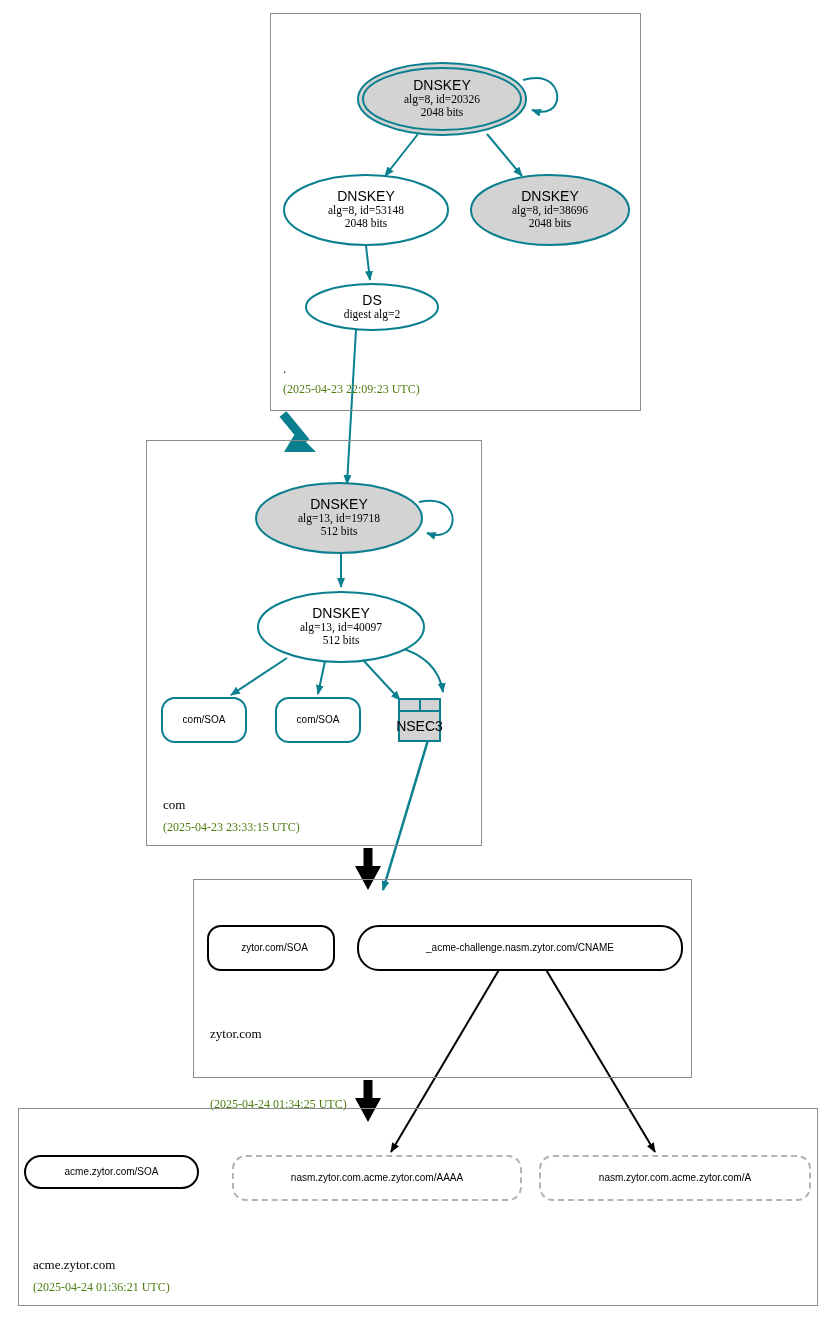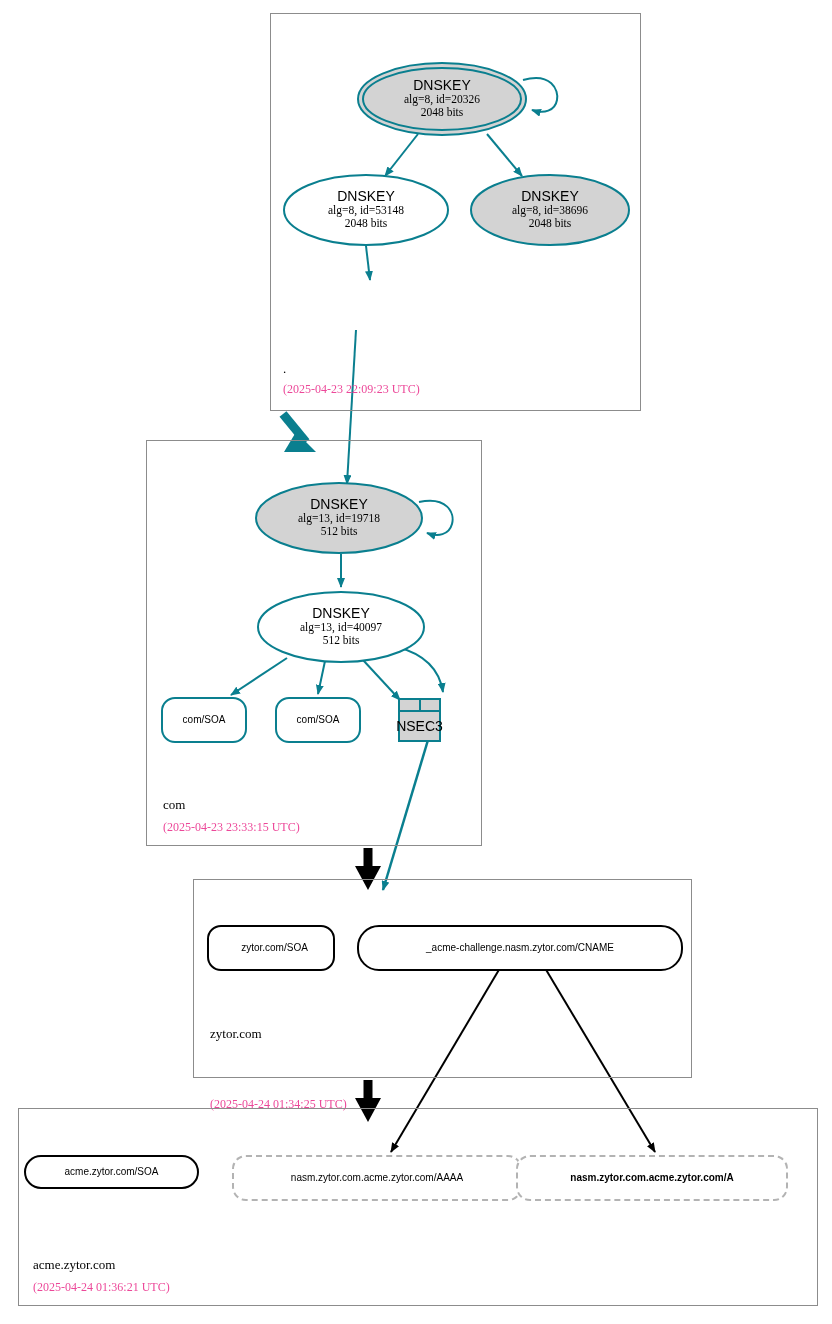--- a/index.html
+++ b/index.html
@@ -37,21 +37,21 @@
     font-family: "Liberation Serif", serif;
     font-size: 13px;
     color: #000000;
     white-space: nowrap;
     line-height: 1.0;
   }
   .zone-time {
     position: absolute;
     font-family: "Liberation Serif", serif;
     font-size: 12px;
-    color: #ec4899;
+    color: #4d7c0f;
     white-space: nowrap;
     line-height: 1.0;
   }
   .node {
     position: absolute;
     box-sizing: border-box;
     display: flex;
     flex-direction: column;
     align-items: center;
     justify-content: center;
@@ -213,20 +213,29 @@
     <svg width="160" height="72" style="position:absolute;left:0;top:0;">
       <ellipse cx="80" cy="36" rx="79" ry="35" fill="#d3d3d3" stroke="#0a7f8f" stroke-width="2"></ellipse>
     </svg>
     <div style="position:relative;">
       <div class="ell-title">DNSKEY</div>
       <div class="ell-sub">alg=8, id=38696</div>
       <div class="ell-sub">2048 bits</div>
     </div>
   </div>
 
+  <div class="node" style="left:305px; top:283px; width:134px; height:48px;">
+    <svg width="134" height="48" style="position:absolute;left:0;top:0;">
+      <ellipse cx="67" cy="24" rx="66" ry="23" fill="#ffffff" stroke="#0a7f8f" stroke-width="2"></ellipse>
+    </svg>
+    <div style="position:relative;">
+      <div class="ell-title">DS</div>
+      <div class="ell-sub">digest alg=2</div>
+    </div>
+  </div>
 
   <div class="node" style="left:255px; top:482px; width:168px; height:72px;">
     <svg width="168" height="72" style="position:absolute;left:0;top:0;">
       <ellipse cx="84" cy="36" rx="83" ry="35" fill="#d3d3d3" stroke="#0a7f8f" stroke-width="2"></ellipse>
     </svg>
     <div style="position:relative;">
       <div class="ell-title">DNSKEY</div>
       <div class="ell-sub">alg=13, id=19718</div>
       <div class="ell-sub">512 bits</div>
     </div>
@@ -270,17 +279,17 @@
   </div>
 
   <div class="node" style="left:24px; top:1155px; width:175px; height:34px; border:2px solid #000000; border-radius:23px; background:#ffffff;">
     <span class="rr-label">acme.zytor.com/SOA</span>
   </div>
 
   <div class="node" style="left:232px; top:1155px; width:290px; height:46px; border:2px dashed #b3b3b3; border-radius:14px; background:#ffffff;justify-content:center;">
     <span class="rr-label">nasm.zytor.com.acme.zytor.com/AAAA</span>
   </div>
 
-  <div class="node" style="left:516px; top:1155px; width:272px; height:46px; border:2px dashed #b3b3b3; border-radius:14px; background:#ffffff;font-weight:bold;">
+  <div class="node" style="left:539px; top:1155px; width:272px; height:46px; border:2px dashed #b3b3b3; border-radius:14px; background:#ffffff;">
     <span class="rr-label">nasm.zytor.com.acme.zytor.com/A</span>
   </div>
 
 </div>
 
 </body></html>

